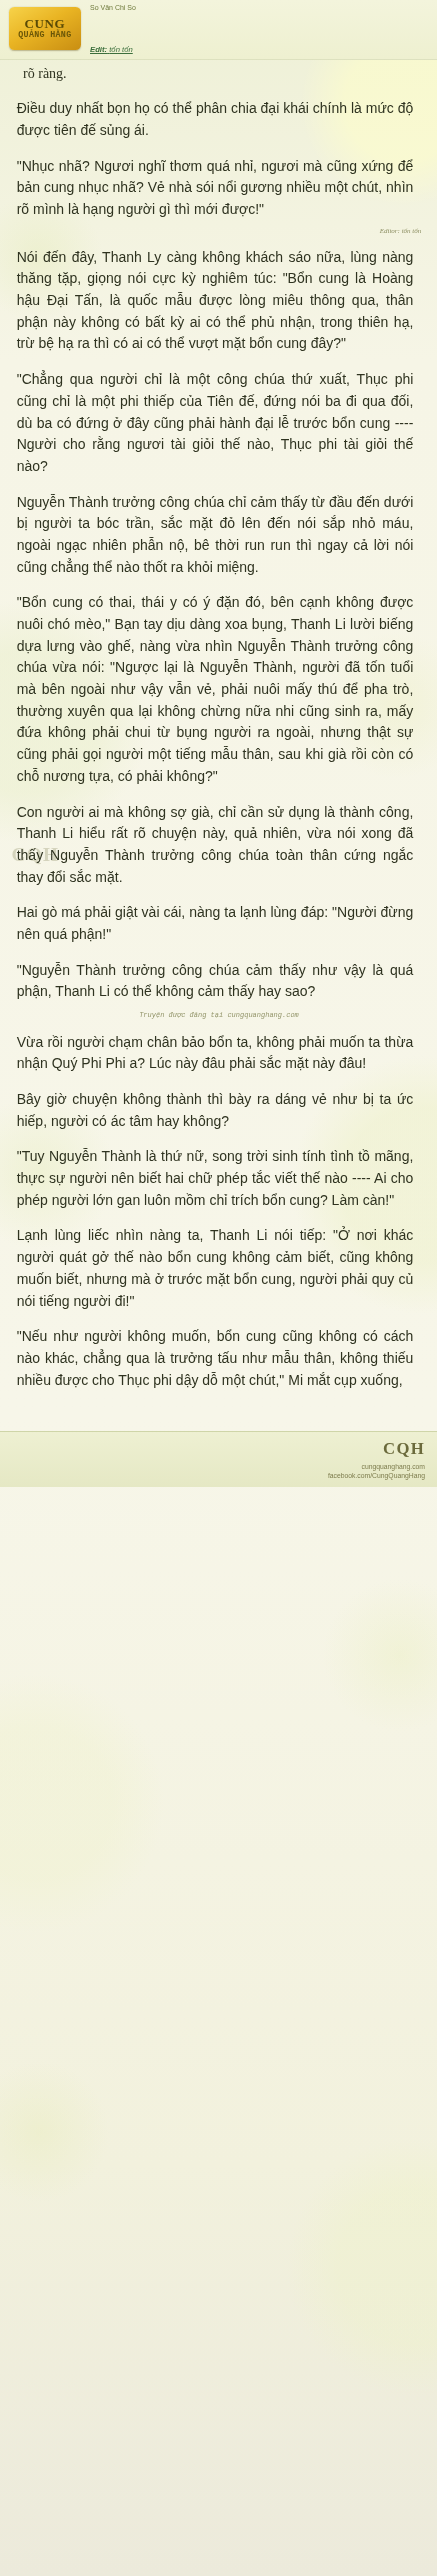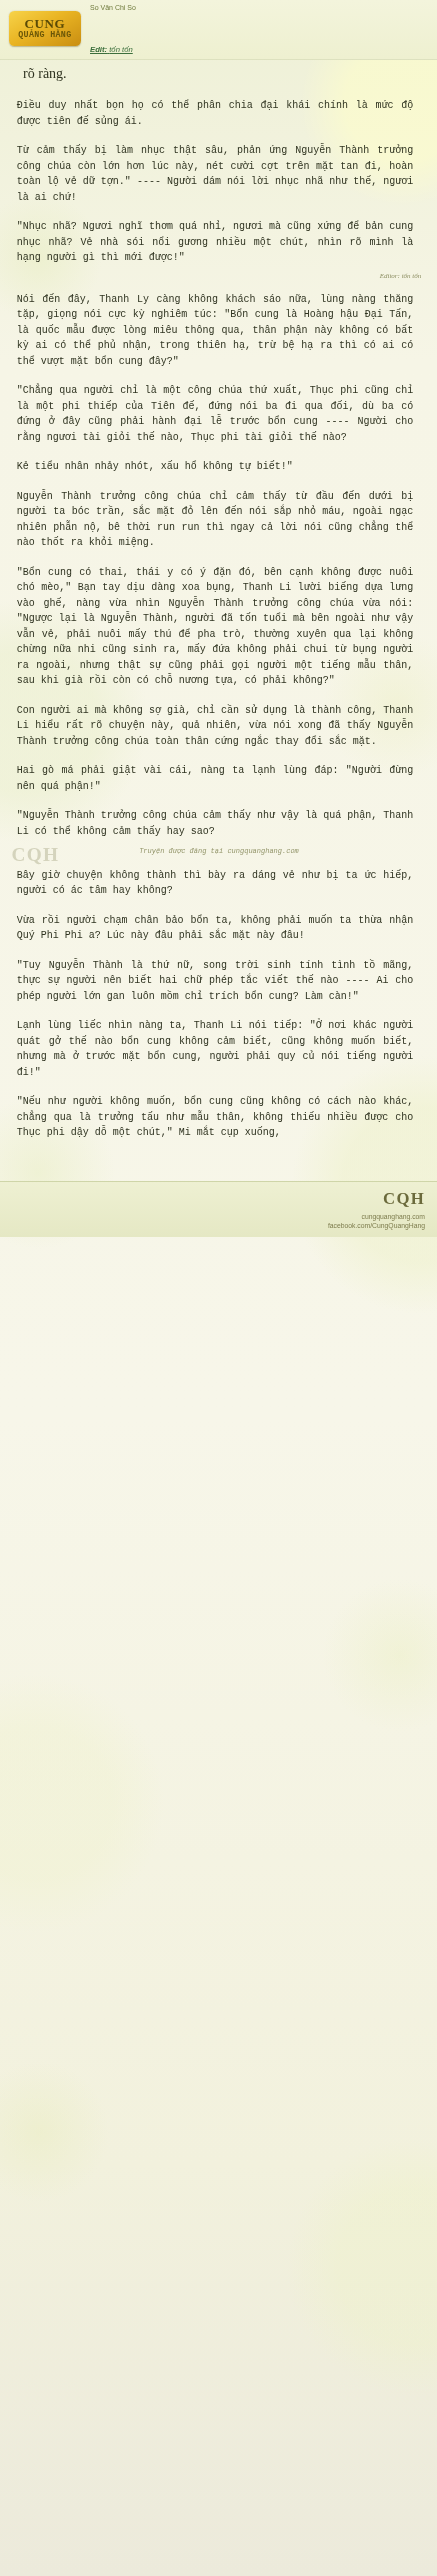--- a/index.html
+++ b/index.html
@@ -52,21 +52,21 @@
     width: 77px;
     height: 46px;
     display: flex;
     flex-direction: column;
     align-items: center;
     justify-content: center;
     border-radius: 3.9px;
   }
   .logo-badge {
     width: 72px;
-    height: 35px;
+    height: 43px;
     border-radius: 5.2px;
     background: linear-gradient(150deg, #f7d34a 0%, #e9b423 45%, #c98e12 100%);
     box-shadow: 0 0.6px 1.3px rgba(90,70,10,.35);
     display: flex;
     flex-direction: column;
     align-items: center;
     justify-content: center;
     line-height: 1.05;
   }
   .logo-badge .l1 {
@@ -120,22 +120,22 @@
   .byline b { font-weight: bold; }
 
   
   .content {
     position: relative;
     padding: 6.4px 16.7px 26px 16.7px;
     z-index: 2;
   }
   p.para {
     margin: 0 8px 14px 0;
-    font-family: Liberation Mono, monospace;
-    font-size: 10px;
+    font-family: Liberation Sans, sans-serif;
+    font-size: 14px;
     line-height: 1.55;
     color: #2f3320;
     text-align: justify;
     text-indent: 0;
   }
   p.para.first {
     margin-top: 1.3px;
   }
   .frag {
     margin: 0 0 16px 0;
@@ -229,38 +229,36 @@
       <b>Edit:</b>
       <span>tốn tốn</span>
     </div>
   </div>
 
   <div class="content">
 
     <div class="frag">rõ ràng.</div>
 
     <p class="para first">Điều duy nhất bọn họ có thể phân chia đại khái chính là mức độ được tiên đế sủng ái.</p>
-    <p class="para">Từ cảm thấy bị làm nhục thật sâu, phản ứng Nguyễn Thành trưởng công chúa còn lớn hơn lúc này, nét cười cợt trên mặt tan đi, hoàn toàn lộ vẻ dữ tợn." ---- Người dám nói lời nhục nhã như thế, ngươi là ai chứ!</p>
     <p class="para">"Nhục nhã? Ngươi nghĩ thơm quá nhỉ, ngươi mà cũng xứng để bản cung nhục nhã? Vẻ nhà sói nổi gương nhiều một chút, nhìn rõ mình là hạng người gì thì mới được!"</p>
 
     <div class="editor-note">Editor: tốn tốn</div>
 
     <p class="para">Nói đến đây, Thanh Ly càng không khách sáo nữa, lùng nàng thăng tặp, giọng nói cực kỳ nghiêm túc: "Bổn cung là Hoàng hậu Đại Tấn, là quốc mẫu được lòng miêu thông qua, thân phận này không có bất kỳ ai có thể phủ nhận, trong thiên hạ, trừ bệ hạ ra thì có ai có thể vượt mặt bổn cung đây?"</p>
     <p class="para">"Chẳng qua người chỉ là một công chúa thứ xuất, Thục phi cũng chỉ là một phi thiếp của Tiên đế, đứng nói ba đi qua đối, dù ba có đứng ở đây cũng phải hành đại lễ trước bổn cung ---- Người cho rằng ngươi tài giỏi thế nào, Thục phi tài giỏi thế nào?</p>
-    <p class="para">Kẻ tiểu nhân nhảy nhót, xấu hổ không tự biết!"</p>
     <p class="para">Nguyễn Thành trưởng công chúa chỉ cảm thấy từ đầu đến dưới bị người ta bóc trần, sắc mặt đỏ lên đến nói sắp nhỏ máu, ngoài ngạc nhiên phẫn nộ, bê thời run run thì ngay cả lời nói cũng chẳng thể nào thốt ra khỏi miệng.</p>
     <p class="para">"Bổn cung có thai, thái y có ý đặn đó, bên cạnh không được nuôi chó mèo," Bạn tay dịu dàng xoa bụng, Thanh Li lười biếng dựa lưng vào ghế, nàng vừa nhìn Nguyễn Thành trưởng công chúa vừa nói: "Ngược lại là Nguyễn Thành, người đã tốn tuổi mà bên ngoài như vậy vẫn vẻ, phải nuôi mấy thú để pha trò, thường xuyên qua lại không chừng nữa nhi cũng sinh ra, mấy đứa không phải chui từ bụng người ra ngoài, nhưng thật sự cũng phải gọi người một tiếng mẫu thân, sau khi già rồi còn có chỗ nương tựa, có phải không?"</p>
     <p class="para">Con người ai mà không sợ già, chỉ cần sử dụng là thành công, Thanh Li hiểu rất rõ chuyện này, quả nhiên, vừa nói xong đã thấy Nguyễn Thành trưởng công chúa toàn thân cứng ngắc thay đổi sắc mặt.</p>
     <p class="para">Hai gò má phải giật vài cái, nàng ta lạnh lùng đáp: "Người đừng nên quá phận!"</p>
     <p class="para">"Nguyễn Thành trưởng công chúa cảm thấy như vậy là quá phận, Thanh Li có thể không cảm thấy hay sao?</p>
 
     <div class="credit-line">Truyện được đăng tại cungquanghang.com</div>
 
+    <p class="para">Vừa rồi người chạm chân bảo bổn ta, không phải muốn ta thừa nhận Quý Phi Phi a? Lúc này đâu phải sắc mặt này đâu!</p>
     <p class="para">Bây giờ chuyện không thành thì bày ra dáng vẻ như bị ta ức hiếp, người có ác tâm hay không?</p>
-    <p class="para">Vừa rồi người chạm chân bảo bổn ta, không phải muốn ta thừa nhận Quý Phi Phi a? Lúc này đâu phải sắc mặt này đâu!</p>
     <p class="para">"Tuy Nguyễn Thành là thứ nữ, song trời sinh tính tình tồ mãng, thực sự người nên biết hai chữ phép tắc viết thế nào ---- Ai cho phép người lớn gan luôn mồm chỉ trích bổn cung? Làm càn!"</p>
     <p class="para">Lạnh lùng liếc nhìn nàng ta, Thanh Li nói tiếp: "Ở nơi khác người quát gở thế nào bổn cung không cảm biết, cũng không muốn biết, nhưng mà ở trước mặt bổn cung, người phải quy củ nói tiếng người đi!"</p>
     <p class="para">"Nếu như người không muốn, bổn cung cũng không có cách nào khác, chẳng qua là trưởng tấu như mẫu thân, không thiếu nhiều được cho Thục phi dậy dỗ một chút," Mi mắt cụp xuống,</p>
   </div>
 
   <div class="mark-cqh">CQH</div>
 
   <div class="footer">
     <div class="footer-inner">
       <div class="footer-logo">CQH</div>

